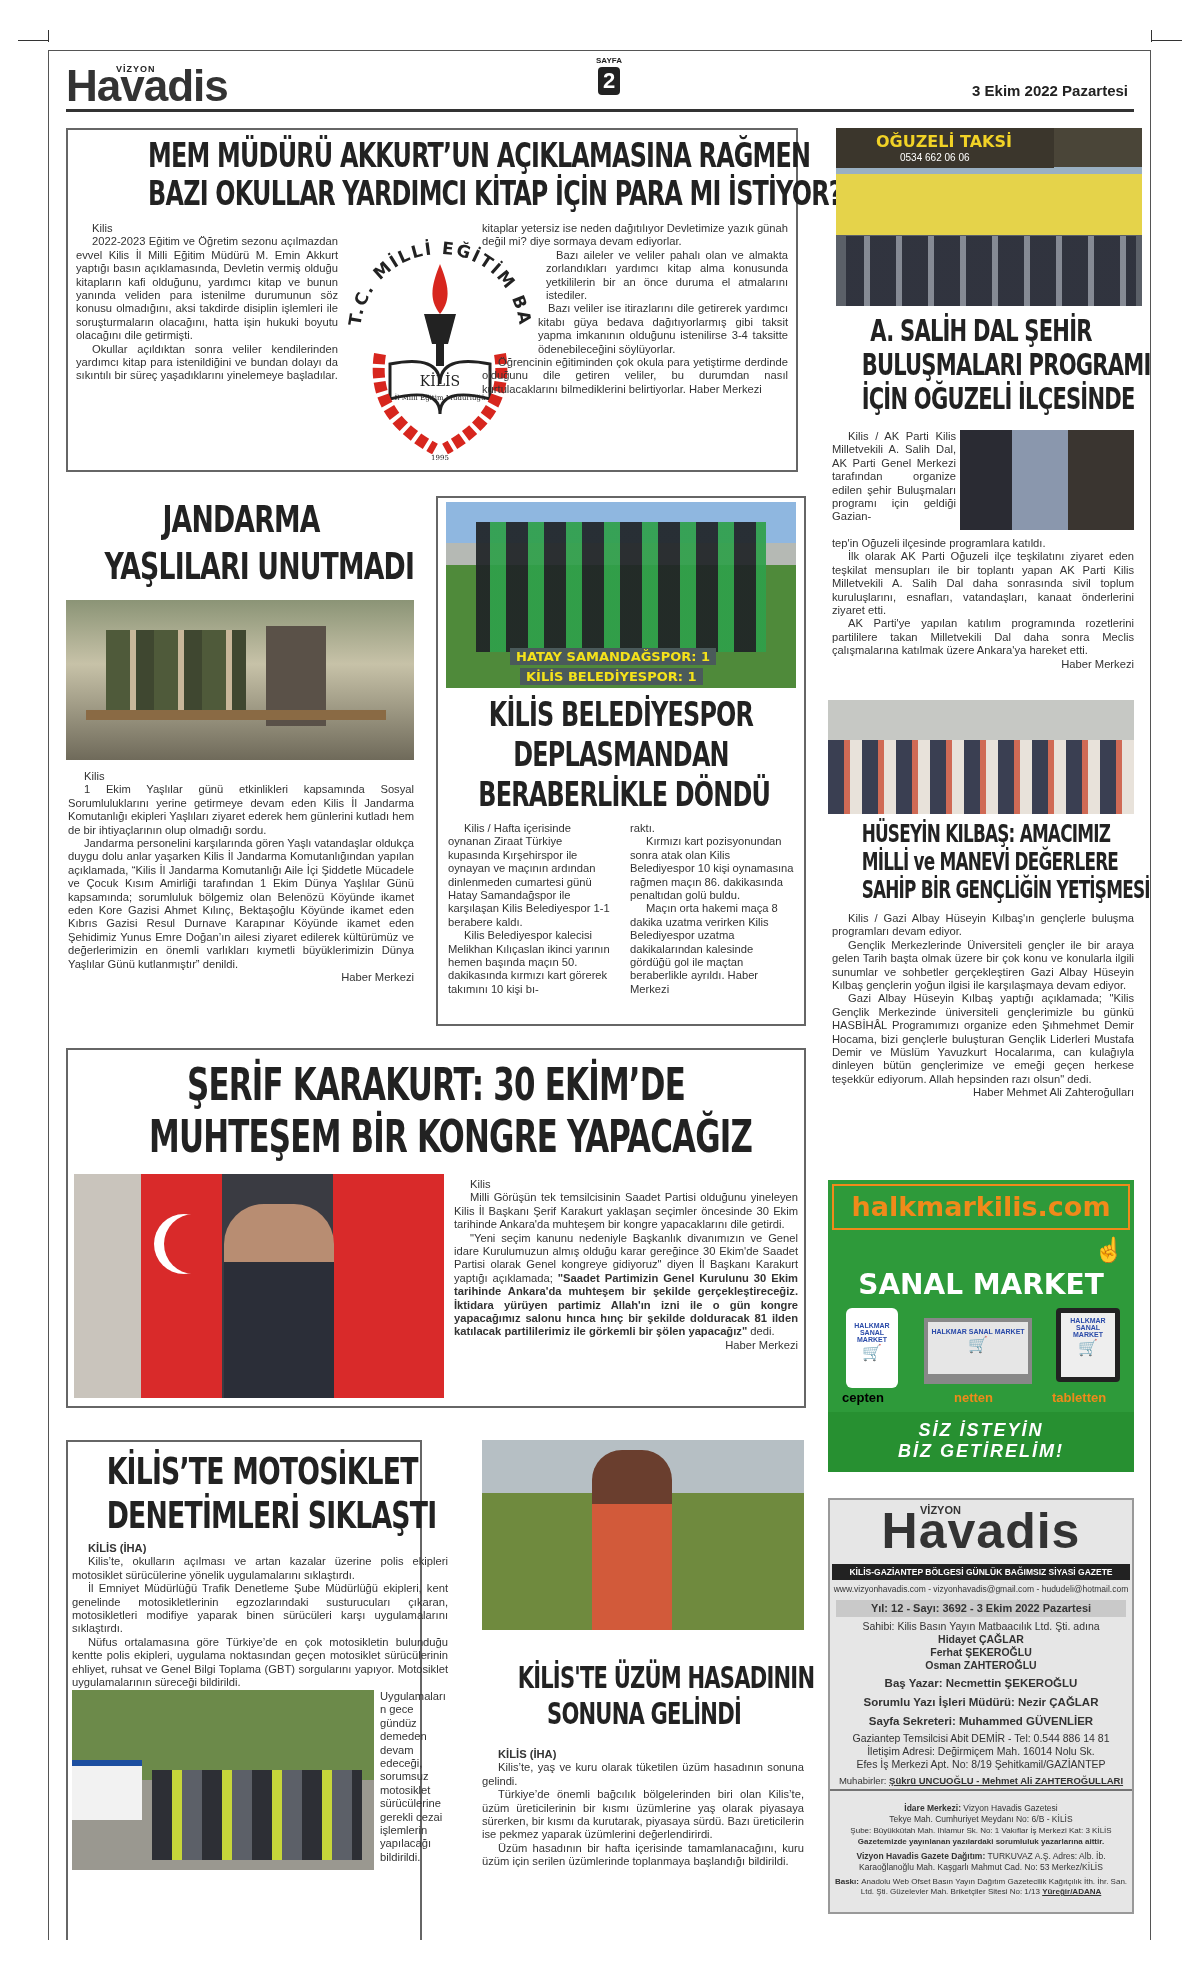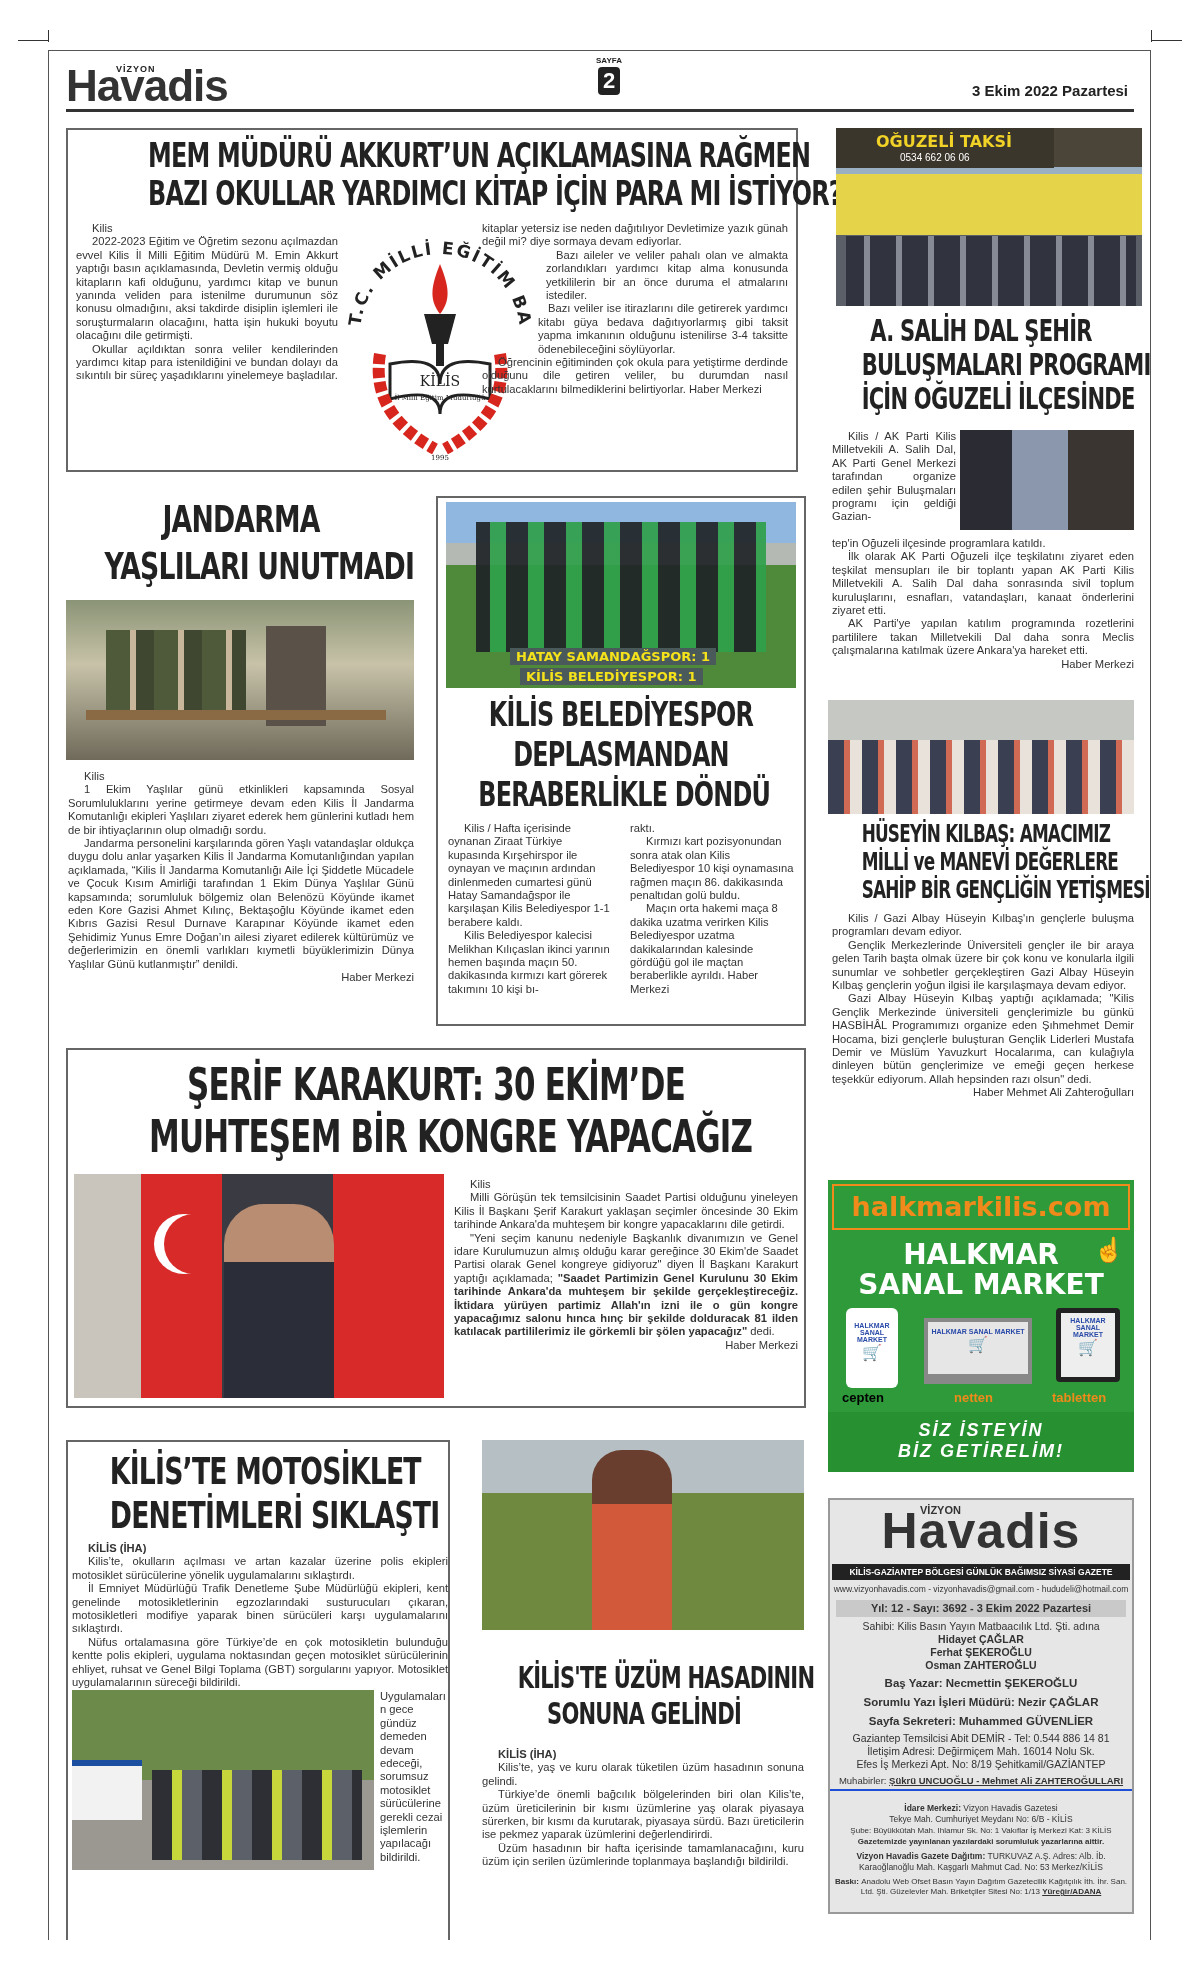--- a/index.html
+++ b/index.html
@@ -157,36 +157,35 @@
   <div class="body" style="position:absolute;left:386px;top:128px;width:344px;">
     <p>Kilis</p>
     <p>Milli Görüşün tek temsilcisinin Saadet Partisi olduğunu yineleyen Kilis İl Başkanı Şerif Karakurt yaklaşan seçimler öncesinde 30 Ekim tarihinde Ankara'da muhteşem bir kongre yapacaklarını dile getirdi.</p>
     <p><span>"Yeni seçim kanunu nedeniyle Başkanlık divanımızın ve Genel idare Kurulumuzun almış olduğu karar gereğince 30 Ekim'de Saadet Partisi olarak Genel kongreye gidiyoruz" diyen İl Başkanı Karakurt yaptığı açıklamada; </span><span class="bold">"Saadet Partimizin Genel Kurulunu 30 Ekim tarihinde Ankara'da muhteşem bir şekilde gerçekleştireceğiz. İktidara yürüyen partimiz Allah'ın izni ile o gün kongre yapacağımız salonu hınca hınç bir şekilde dolduracak 81 ilden katılacak partililerimiz ile görkemli bir şölen yapacağız"</span><span> dedi.</span></p>
     <div class="sig">Haber Merkezi</div>
   </div>
 </div>
 
 <div class="ad" style="left:828px;top:1180px;width:306px;height:292px;">
   <div style="position:absolute;left:4px;top:4px;right:4px;height:46px;border:2px solid #f08a1a;color:#f08a1a;font-weight:bold;font-size:27px;line-height:42px;font-family:'DejaVu Sans',sans-serif">halkmarkilis.com</div>
-  <div style="position:absolute;left:0;right:0;top:58px;font-size:28px;font-weight:bold;font-family:'DejaVu Sans',sans-serif">HALKMAR</div>
   <div style="position:absolute;left:0;right:0;top:88px;font-size:28px;font-weight:bold;font-family:'DejaVu Sans',sans-serif">SANAL MARKET</div>
   <div style="position:absolute;right:10px;top:56px;font-size:24px;color:#222">☝</div>
   <div style="position:absolute;left:18px;top:128px;width:52px;height:80px;background:#fff;border-radius:6px;color:#2a4aa8;font-size:7px;font-weight:bold;padding-top:14px"><span>HALKMAR SANAL MARKET</span><div style="font-size:16px;color:#555">🛒</div></div>
   <div style="position:absolute;left:96px;top:138px;width:108px;height:66px;background:#e6e6e6;border:4px solid #888;border-bottom-width:10px;color:#2a4aa8;font-size:7px;font-weight:bold;padding-top:6px"><span>HALKMAR SANAL MARKET</span><div style="font-size:16px;color:#555">🛒</div></div>
   <div style="position:absolute;left:228px;top:128px;width:64px;height:74px;background:#eee;border:5px solid #222;border-radius:4px;color:#2a4aa8;font-size:7px;font-weight:bold;padding-top:4px"><span>HALKMAR SANAL MARKET</span><div style="font-size:16px;color:#555">🛒</div></div>
   <div style="position:absolute;left:14px;top:210px;color:#000000;font-weight:bold;font-size:13px">cepten</div>
   <div style="position:absolute;left:126px;top:210px;color:#f08a1a;font-weight:bold;font-size:13px">netten</div>
   <div style="position:absolute;left:224px;top:210px;color:#f08a1a;font-weight:bold;font-size:13px">tabletten</div>
   <div style="position:absolute;left:0;right:0;top:232px;bottom:0;background:#279031">
     <div style="font-size:18px;font-weight:bold;font-style:italic;margin-top:8px;letter-spacing:2px">SİZ İSTEYİN</div>
     <div style="font-size:18px;font-weight:bold;font-style:italic;letter-spacing:2px">BİZ GETİRELİM!</div>
   </div>
 </div>
 
-<div class="box" style="left:66px;top:1440px;width:384px;height:500px;border-bottom:none;">
+<div class="box" style="left:66px;top:1440px;width:356px;height:500px;border-bottom:none;">
   <div class="hl" style="position:absolute;left:0;right:0;top:8px;font-size:38px;line-height:42px">KİLİS’TE MOTOSİKLET</div>
   <div class="hl" style="position:absolute;left:0;right:0;top:52px;font-size:38px;line-height:42px">DENETİMLERİ SIKLAŞTI</div>
   <div class="body" style="position:absolute;left:4px;top:100px;width:376px;">
     <p class="bold">KİLİS (İHA)</p>
     <p>Kilis’te, okulların açılması ve artan kazalar üzerine polis ekipleri motosiklet sürücülerine yönelik uygulamalarını sıklaştırdı.</p>
     <p>İl Emniyet Müdürlüğü Trafik Denetleme Şube Müdürlüğü ekipleri, kent genelinde motosikletlerinin egzozlarındaki susturucuları çıkaran, motosikletleri modifiye yaparak binen sürücüleri karşı uygulamalarını sıklaştırdı.</p>
     <p>Nüfus ortalamasına göre Türkiye’de en çok motosikletin bulunduğu kentte polis ekipleri, uygulama noktasından geçen motosiklet sürücülerinin ehliyet, ruhsat ve Genel Bilgi Toplama (GBT) sorgularını yapıyor. Motosiklet uygulamalarının süreceği bildirildi.</p>
   </div>
   <div class="photo" style="left:4px;top:248px;width:302px;height:180px;background:linear-gradient(180deg,#6c8a4a 0 50%,#9a9890 50% 100%);">
     <div style="position:absolute;left:0;top:70px;width:70px;height:60px;background:#f2f2f2;border-top:6px solid #1d4fa0"></div>
@@ -218,20 +217,20 @@
   <div class="row">Sahibi: Kilis Basın Yayın Matbaacılık Ltd. Şti. adına</div>
   <div class="row bold">Hidayet ÇAĞLAR</div>
   <div class="row bold">Ferhat ŞEKEROĞLU</div>
   <div class="row bold">Osman ZAHTEROĞLU</div>
   <div class="row bold" style="margin-top:5px;font-size:11.5px">Baş Yazar: Necmettin ŞEKEROĞLU</div>
   <div class="row bold" style="margin-top:6px;font-size:11.5px">Sorumlu Yazı İşleri Müdürü: Nezir ÇAĞLAR</div>
   <div class="row bold" style="margin-top:6px;font-size:11.5px">Sayfa Sekreteri: Muhammed GÜVENLİER</div>
   <div class="row" style="margin-top:4px">Gaziantep Temsilcisi Abit DEMİR -  Tel: 0.544 886 14 81</div>
   <div class="row">İletişim Adresi: Değirmiçem Mah. 16014 Nolu Sk.</div>
   <div class="row">Efes İş Merkezi Apt. No: 8/19 Şehitkamil/GAZİANTEP</div>
-  <div class="row" style="font-size:9.5px;margin-top:3px;border-bottom:2px solid #1d4ed8;padding-bottom:2px"><span>Muhabirler: </span><span class="bold under">Şükrü UNCUOĞLU -  Mehmet Ali ZAHTEROĞULLARI</span></div>
+  <div class="row" style="font-size:9.5px;margin-top:3px;border-bottom:2px solid #737373;padding-bottom:2px"><span>Muhabirler: </span><span class="bold under">Şükrü UNCUOĞLU -  Mehmet Ali ZAHTEROĞULLARI</span></div>
   <div class="row" style="font-size:8.5px;line-height:11px;margin-top:12px"><span class="bold">İdare Merkezi: </span><span>Vizyon Havadis Gazetesi</span></div>
   <div class="row" style="font-size:8.5px;line-height:11px">Tekye Mah. Cumhuriyet Meydanı No: 6/B -  KİLİS</div>
   <div class="row" style="font-size:8px;line-height:11px">Şube: Büyükkütah Mah. Ihlamur Sk. No: 1 Vakıflar İş Merkezi Kat: 3 KİLİS</div>
   <div class="row bold" style="font-size:8px;line-height:12px">Gazetemizde yayınlanan yazılardaki sorumluluk yazarlarına aittir.</div>
   <div class="row" style="font-size:8.5px;line-height:11px;margin-top:3px;padding:0 4px"><span class="bold">Vizyon Havadis Gazete Dağıtım: </span><span>TURKUVAZ A.Ş. Adres: Alb. İb. Karaoğlanoğlu Mah. Kaşgarlı Mahmut Cad. No: 53 Merkez/KİLİS</span></div>
   <div class="row" style="font-size:8px;line-height:10px;margin-top:4px;padding:0 4px"><span class="bold">Baskı: </span><span>Anadolu Web Ofset Basın Yayın Dağıtım Gazetecilik Kağıtçılık İth. İhr. San. Ltd. Şti. Güzelevler Mah. Briketçiler Sitesi No: 1/13 </span><span class="bold under">Yüreğir/ADANA</span></div>
 </div>
 
 </body></html>

